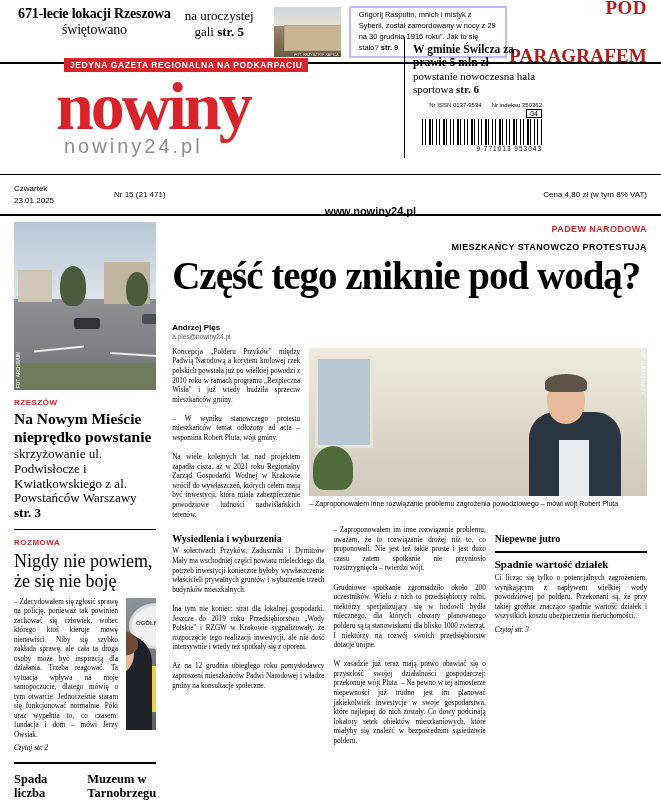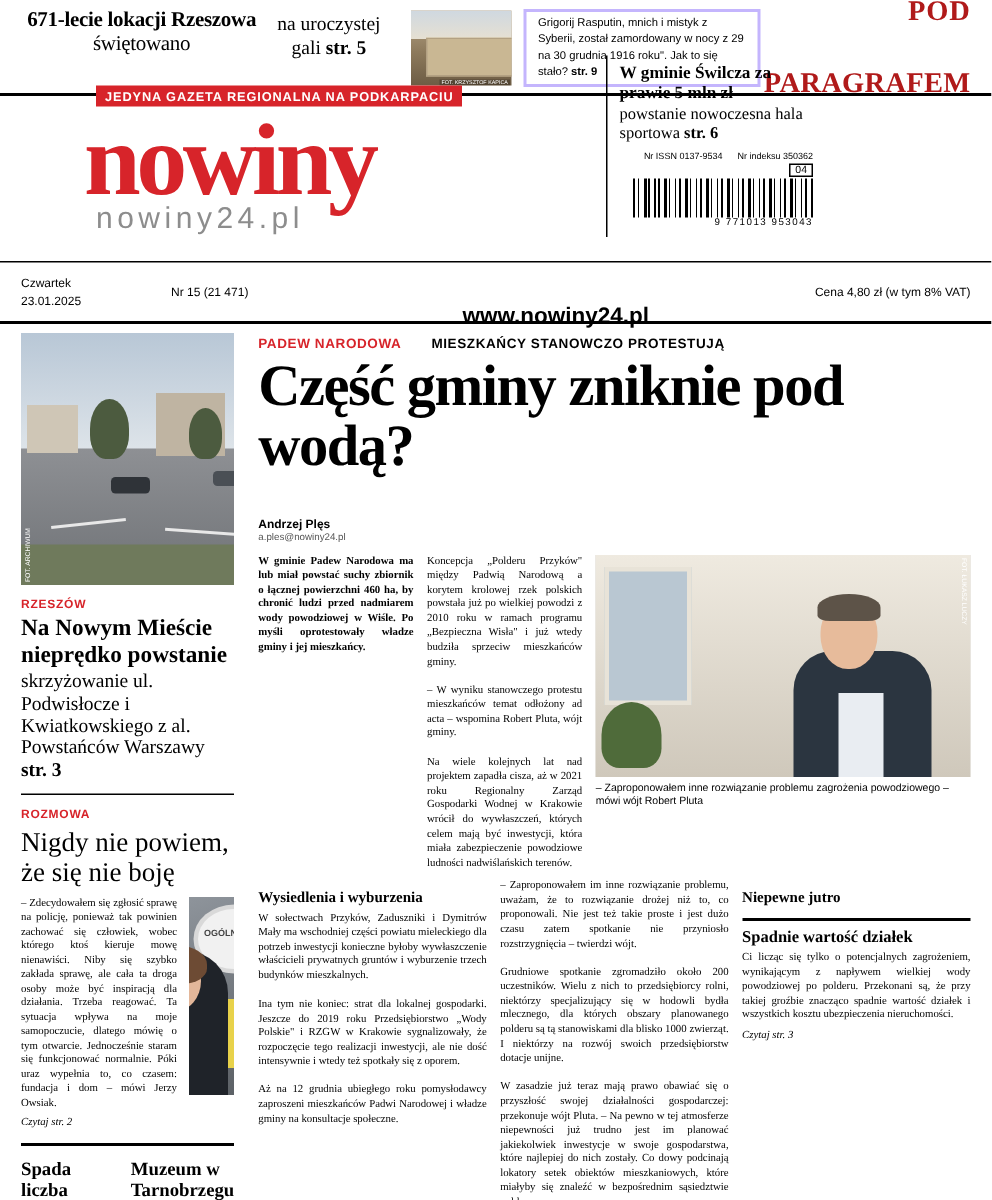--- a/index.html
+++ b/index.html
@@ -216,21 +216,21 @@
     display: flex;
     align-items: center;
     font-family: "Liberation Sans", sans-serif;
     font-size: 8px;
     padding: 3px 14px;
     box-sizing: border-box;
     height: 42px;
   }
   .ib-date { width: 100px; line-height: 1.4; }
   .ib-issue { width: 170px; text-align: left; }
-  .ib-www { flex: 1 1 auto; text-align: center; font-weight: bold; font-size: 15px; margin-top: 32px; }
+  .ib-www { flex: 1 1 auto; text-align: center; font-weight: bold; font-size: 11px; margin-top: 32px; }
   .ib-price { width: 190px; text-align: right; }
 
   
   .main {
     display: flex;
     padding: 0 14px;
     box-sizing: border-box;
     height: 562px;
   }
   .col-left { width: 214px; padding-right: 8px; box-sizing: border-box; }
@@ -326,27 +326,28 @@
   .blg-sub {
     font-family: "Liberation Serif", serif;
     font-size: 12px;
     line-height: 1.14;
     margin-top: 1px;
   }
 
   
   .r-kicker {
     display: flex;
-    align-items: flex-start;
-    gap: 20px;
+    align-items: flex-end;
+    gap: 8px;
     margin-top: 8px;
     font-family: "Liberation Sans", sans-serif;
     font-size: 9px;
     font-weight: bold;
     letter-spacing: 0.4px;
+    flex-direction: column;
   }
   .r-kicker .red { color: #d7242a; }
   .r-head {
     font-family: "Liberation Serif", serif;
     font-weight: bold;
     font-size: 39px;
     line-height: 1.02;
     letter-spacing: -1px;
     margin-top: 4px;
   }
@@ -534,29 +535,28 @@
       </div>
     </div>
 
     <div class="col-right">
 
       <div class="r-kicker">
         <span class="red">PADEW NARODOWA</span>
         <span>MIESZKAŃCY STANOWCZO PROTESTUJĄ</span>
       </div>
 
-      <div class="r-head">Część gminy zniknie pod wodą?</div>
+      <div class="r-head">Część tego zniknie pod wodą?</div>
 
       <div class="byline">
         <span>Andrzej Plęs</span>
         <span class="mail">a.ples@nowiny24.pl</span>
       </div>
 
       <div class="r-body">
-        <div class="rb-col lead">W gminie Padew Narodowa ma lub miał powstać suchy zbiornik o łącznej powierzchni 460 ha, by chronić ludzi przed nadmiarem wody powodziowej w Wiśle. Po myśli oprotestowały władze gminy i jej mieszkańcy.</div>
         <div class="rb-col" style="white-space:pre-line">Koncepcja „Polderu Przyków" między Padwią Narodową a korytem krolowej rzek polskich powstała już po wielkiej powodzi z 2010 roku w ramach programu „Bezpieczna Wisła" i już wtedy budziła sprzeciw mieszkańców gminy.
 
 – W wyniku stanowczego protestu mieszkańców temat odłożony ad acta – wspomina Robert Pluta, wójt gminy.
 
 Na wiele kolejnych lat nad projektem zapadła cisza, aż w 2021 roku Regionalny Zarząd Gospodarki Wodnej w Krakowie wrócił do wywłaszczeń, których celem mają być inwestycji, która miała zabezpieczenie powodziowe ludności nadwiślańskich terenów.</div>
         <div class="rb-photo-col">
           <div class="r-photo">
             <div class="rp-wall"></div>
             <div class="rp-window"></div>
             <div class="rp-plant"></div>

